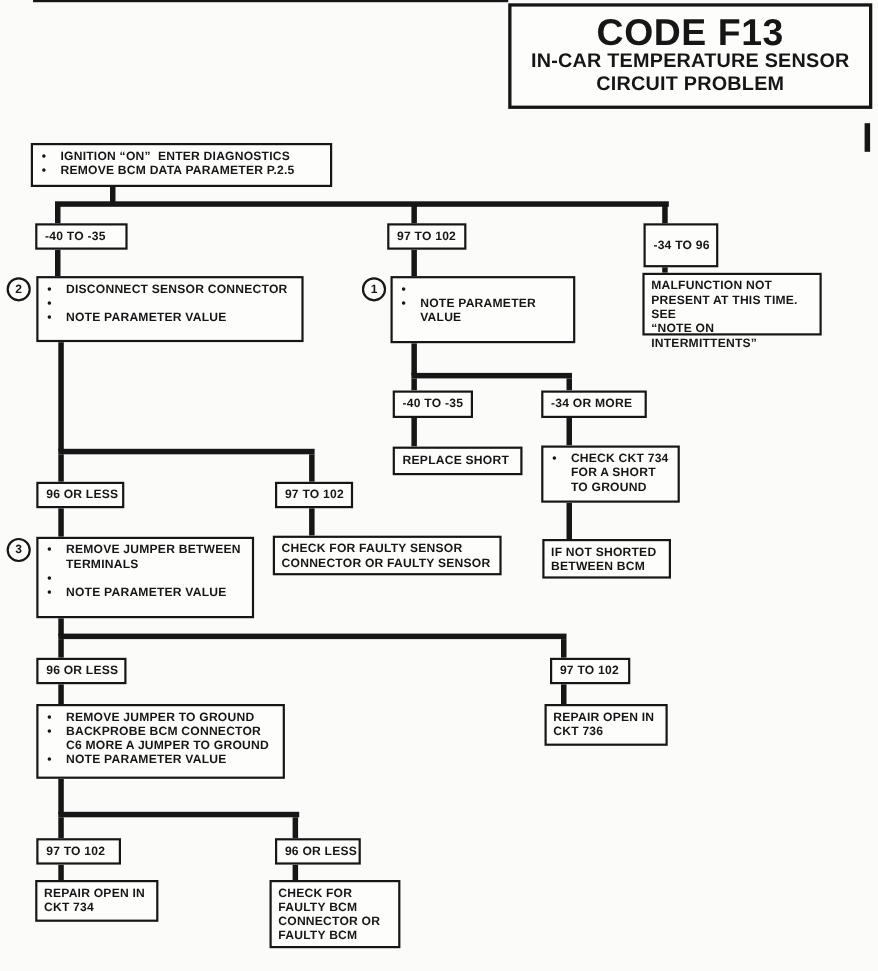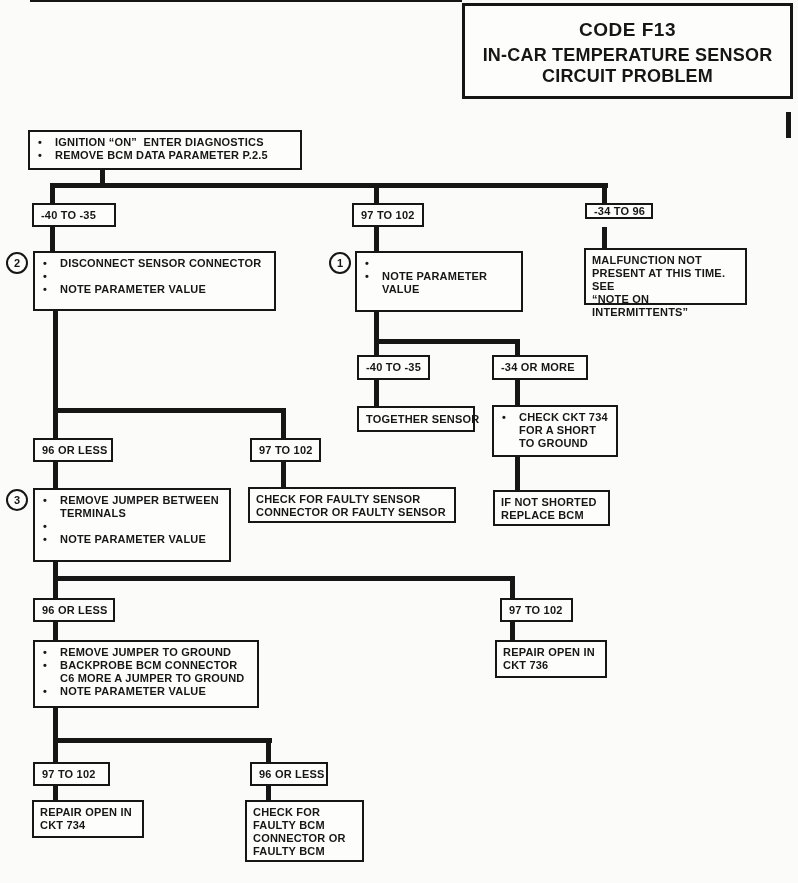--- a/index.html
+++ b/index.html
@@ -28,21 +28,21 @@
     border:2px solid #161616;border-radius:50%;background:#fdfdfc;
     display:flex;align-items:center;justify-content:center;
     font-weight:bold;font-size:11px;
   }
   .titlebox{
     position:absolute;box-sizing:border-box;
     left:462px;top:3px;width:331px;height:96px;
     background:#fdfdfc;border:3px solid #161616;
     display:flex;flex-direction:column;align-items:center;justify-content:center;
   }
-  .titlebox .code{font-weight:bold;font-size:19px;line-height:30px;letter-spacing:.5px;}
+  .titlebox .code{font-weight:bold;font-size:34px;line-height:30px;letter-spacing:.5px;}
   .titlebox .sub{font-weight:bold;font-size:18px;line-height:21px;text-align:center;white-space:pre-line;letter-spacing:.2px;}
 </style>
 </head>
 <body>
 
 <div id="canvas">
 
   <div class="line" style="left:30px;top:0;width:432px;height:2px;"></div>
   <div class="line" style="left:786px;top:112px;width:5px;height:26px;"></div>
 
@@ -92,21 +92,21 @@
         <span class="t">IGNITION “ON”&nbsp; ENTER DIAGNOSTICS</span>
       </div>
     <div class="bi">
         <span class="b">•</span>
         <span class="t">REMOVE BCM DATA PARAMETER P.2.5</span>
       </div>
   </div>
 
   <div class="node lbl" style="left:32px;top:203px;width:84px;height:24px;">-40 TO -35</div>
   <div class="node lbl" style="left:352px;top:203px;width:72px;height:24px;">97 TO 102</div>
-  <div class="node lbl" style="left:585px;top:203px;width:68px;height:16px;">-34 TO 96</div>
+  <div class="node lbl" style="left:585px;top:203px;width:68px;height:40px;">-34 TO 96</div>
 
   <div class="badge" style="left:6px;top:252px;">2</div>
   <div class="node" style="left:33px;top:251px;width:243px;height:60px;">
     <div class="bi">
         <span class="b">•</span>
         <span class="t">DISCONNECT SENSOR CONNECTOR</span>
       </div>
     <div class="bi">
         <span class="b">•</span>
       </div>
@@ -130,34 +130,34 @@
 
   <div class="node" style="left:584px;top:248px;width:163px;height:57px;">
     <div class="txt">MALFUNCTION NOT
 PRESENT AT THIS TIME.&nbsp; SEE
 “NOTE ON INTERMITTENTS”</div>
   </div>
 
   <div class="node lbl" style="left:357px;top:355px;width:73px;height:25px;">-40 TO -35</div>
   <div class="node lbl" style="left:492px;top:355px;width:96px;height:25px;">-34 OR MORE</div>
 
-  <div class="node lbl" style="left:357px;top:406px;width:118px;height:26px;">TOGETHER SENSOR</div>
+  <div class="node lbl" style="left:357px;top:406px;width:118px;height:26px;">REPLACE SHORT</div>
 
   <div class="node" style="left:492px;top:405px;width:126px;height:52px;">
     <div class="bi">
         <span class="b">•</span>
         <span class="t">CHECK CKT 734
 FOR A SHORT
 TO GROUND</span>
       </div>
   </div>
 
   <div class="node" style="left:493px;top:490px;width:117px;height:36px;">
     <div class="txt">IF NOT SHORTED
-REPLACE BCM</div>
+BETWEEN BCM</div>
   </div>
 
   <div class="node lbl" style="left:33px;top:438px;width:80px;height:24px;">96 OR LESS</div>
   <div class="node lbl" style="left:250px;top:438px;width:71px;height:24px;">97 TO 102</div>
 
   <div class="badge" style="left:6px;top:489px;">3</div>
   <div class="node" style="left:33px;top:488px;width:198px;height:74px;">
     <div class="bi">
         <span class="b">•</span>
         <span class="t">REMOVE JUMPER BETWEEN

